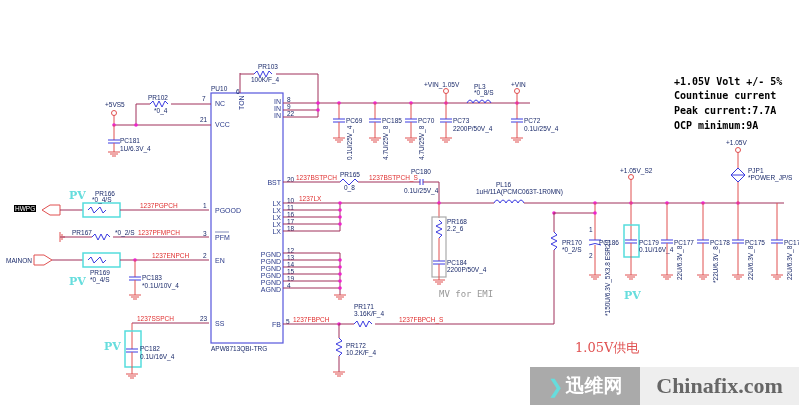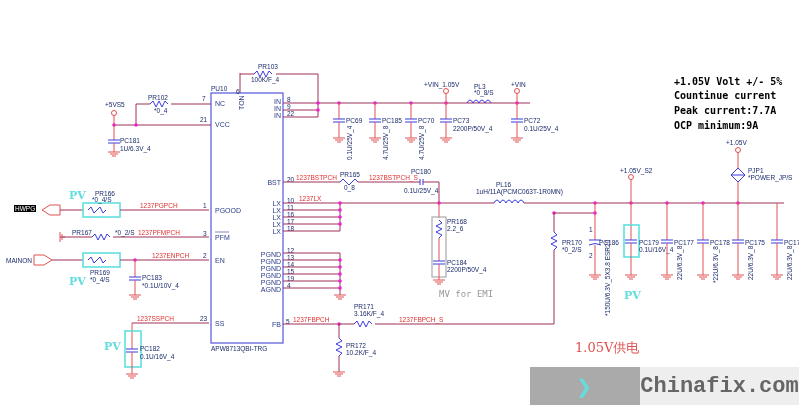--- a/index.html
+++ b/index.html
@@ -16,21 +16,21 @@
   .gnd{stroke:#e05050;stroke-width:1;fill:none;}
   .dot{fill:#ee22cc;}
   .pv{font-family:"DejaVu Serif",serif;font-size:11px;font-weight:bold;fill:#66dddd;}
   .pvbox{stroke:#55dddd;stroke-width:1.5;fill:none;}
   .specs{font-family:"DejaVu Sans Mono",monospace;font-size:10px;font-weight:bold;fill:#000;}
   .mv{font-family:"DejaVu Sans Mono",monospace;font-size:9px;fill:#999;}
   .title-cn{font-family:"DejaVu Serif",serif;font-size:13px;fill:#e05050;}
   .wm{position:absolute;left:530px;top:367px;width:269px;height:38px;display:flex;}
   .wm-left{background:#aaaaaa;width:110px;height:38px;display:flex;align-items:center;justify-content:center;color:#fff;font-size:19px;font-weight:bold;font-family:"DejaVu Sans",sans-serif;}
   .wm-arrow{color:#66dddd;margin-right:2px;}
-  .wm-right{background:#eeeeee;flex:1;height:38px;display:flex;align-items:center;justify-content:center;color:#666;font-size:22px;font-weight:bold;font-family:Liberation Mono, monospace;}
+  .wm-right{background:#eeeeee;flex:1;height:38px;display:flex;align-items:center;justify-content:center;color:#666;font-size:22px;font-weight:bold;font-family:Liberation Serif, serif;}
   .hwpg{position:absolute;left:14px;top:205px;background:#000;color:#fff;font-size:6.5px;padding:0 1px;font-family:"Liberation Sans",sans-serif;}
 </style>
 </head>
 <body>
 
 <svg width="799" height="411" viewBox="0 0 799 411">
 
   <rect x="211" y="93" width="72" height="250" class="ic"></rect>
   <text x="211" y="91" class="lbl">PU10</text>
   <text x="211" y="351" class="lbl">APW8713QBI-TRG</text>
@@ -388,15 +388,16 @@
   <text x="346" y="355" class="lbl">10.2K/F_4</text>
 
   <text x="575" y="352" class="title-cn">1.05V供电</text>
 </svg>
 
 <div class="hwpg">HWPG</div>
 
 <div class="wm">
   <div class="wm-left">
       <span class="wm-arrow">❯</span>
+      <span>迅维网</span>
     </div>
   <div class="wm-right">Chinafix.com</div>
 </div>
 
 </body></html>

